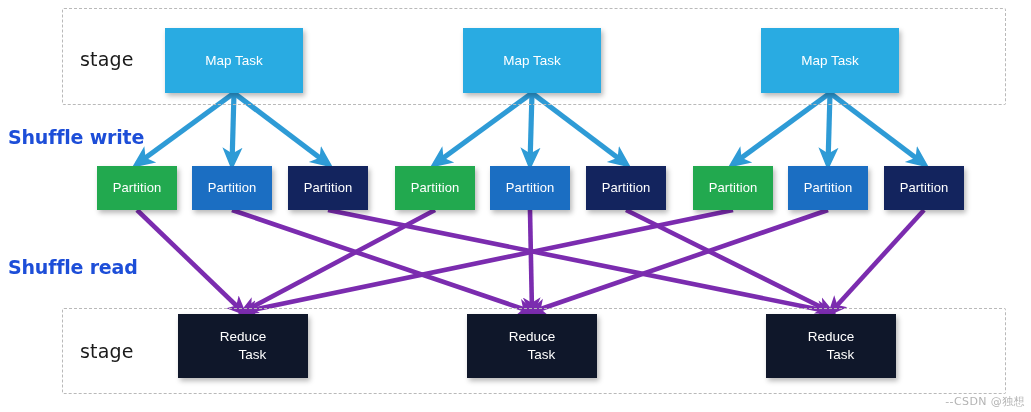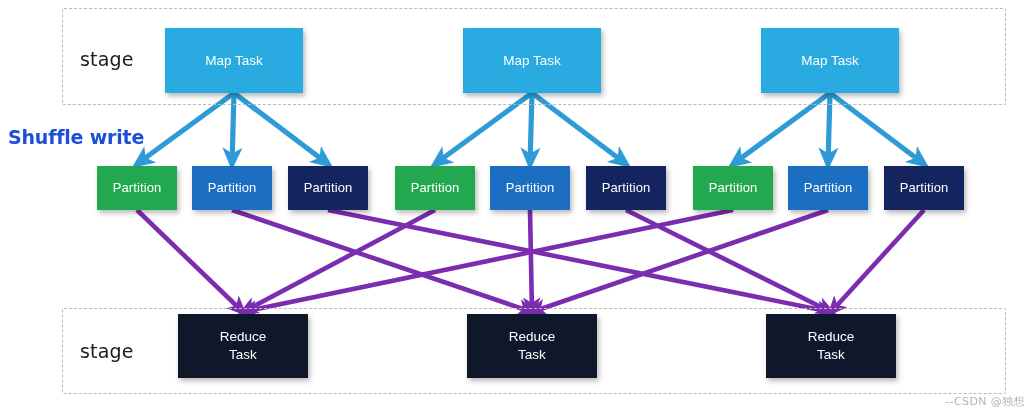--- a/index.html
+++ b/index.html
@@ -44,21 +44,21 @@
     font-family:"DejaVu Sans", sans-serif;
     letter-spacing:-.2px;
     white-space:nowrap;
   }
   .node{
     position:absolute;
     box-sizing:border-box;
     display:flex;
     align-items:center;
     justify-content:center;
-    text-align:center;
+    text-align:right;
     color:#ffffff;
     box-shadow:2px 3px 5px rgba(0,0,0,.28);
     line-height:1.32;
   }
   .node.map{
     font-size:13.5px;
     background:#29ABE2;
   }
   .node.part{
     font-size:13px;
@@ -122,20 +122,21 @@
       </g>
   </svg>
 
   <div class="dashed-stage" id="stagebox-0" style="left: 62px; top: 8px; width: 944px; height: 97px;"></div>
   <div class="stage-label" id="stagelabel-0" style="left: 80px; top: 48px;">stage</div>
 
   <div class="dashed-stage" id="stagebox-1" style="left: 62px; top: 308px; width: 944px; height: 86px;"></div>
   <div class="stage-label" id="stagelabel-1" style="left: 80px; top: 340px;">stage</div>
 
   <div class="shuffle-label" id="phase-0" style="left: 8px; top: 126px;">Shuffle write</div>
+  <div class="shuffle-label" id="phase-1" style="left: 8px; top: 256px;">Shuffle read</div>
 
   <div class="node map" id="node-map-task-1" style="left: 165px; top: 28px; width: 138px; height: 65px;">Map Task</div>
   <div class="node map" id="node-map-task-2" style="left: 463px; top: 28px; width: 138px; height: 65px;">Map Task</div>
   <div class="node map" id="node-map-task-3" style="left: 761px; top: 28px; width: 138px; height: 65px;">Map Task</div>
 
   <div class="node part green" id="node-partition-1-green" style="left: 97px; top: 166px; width: 80px; height: 44px;">Partition</div>
   <div class="node part blue" id="node-partition-1-blue" style="left: 192px; top: 166px; width: 80px; height: 44px;">Partition</div>
   <div class="node part navy" id="node-partition-1-navy" style="left: 288px; top: 166px; width: 80px; height: 44px;">Partition</div>
   <div class="node part green" id="node-partition-2-green" style="left: 395px; top: 166px; width: 80px; height: 44px;">Partition</div>
   <div class="node part blue" id="node-partition-2-blue" style="left: 490px; top: 166px; width: 80px; height: 44px;">Partition</div>

